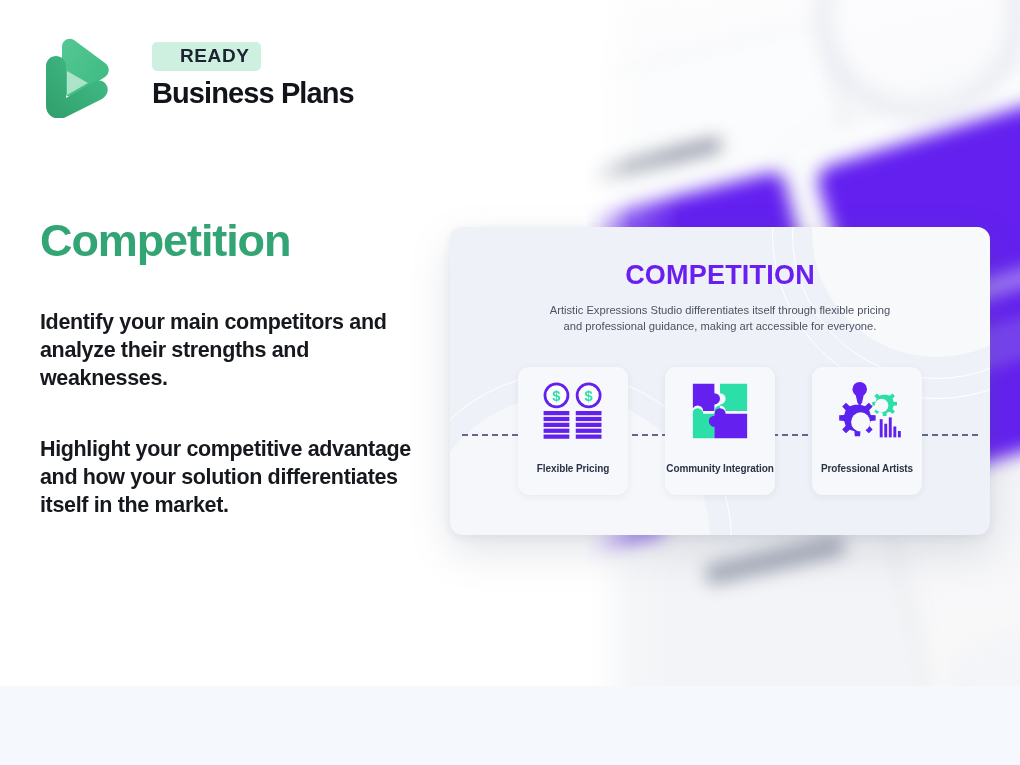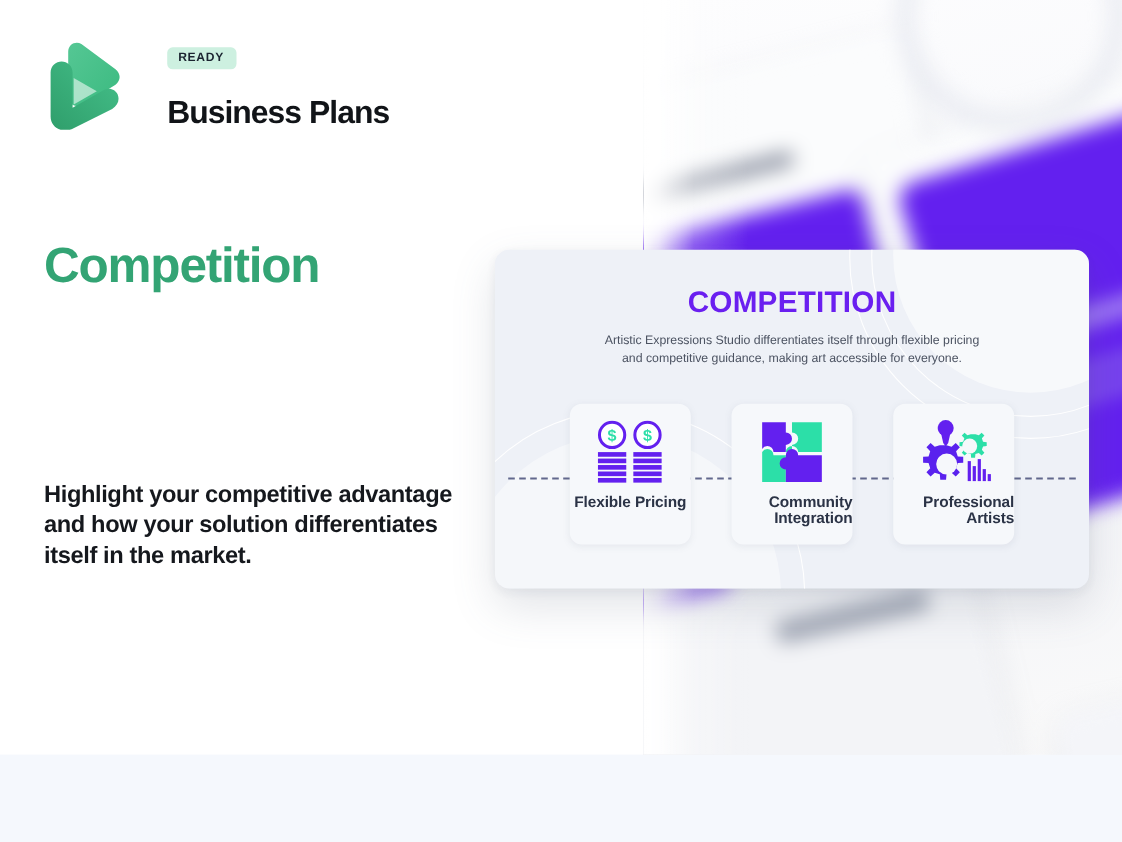--- a/index.html
+++ b/index.html
@@ -87,29 +87,29 @@
     width: 340px;
     height: 84px;
   }
   .logo-mark { position: absolute; left: 0; top: 0; width: 72px; height: 80px; }
   .logo-text { position: absolute; left: 112px; top: 4px; }
 
   .ready-badge {
     display: inline-block;
     background: #cdf0e0;
     color: #1b2430;
-    font-size: 11px;
+    font-size: 19px;
     font-weight: 700;
     letter-spacing: .6px;
-    padding: 3px 11px 4px 10px;
+    padding: 3px 11px 4px 28px;
     border-radius: 5px;
     line-height: 1.15;
   }
   .brand-name {
-    margin-top: 24px;
+    margin-top: 6px;
     font-size: 29px;
     font-weight: 700;
     letter-spacing: -0.9px;
     color: #111418;
     white-space: nowrap;
   }
 
   .page-title {
     position: absolute;
     left: 40px;
@@ -215,23 +215,23 @@
     padding-top: 11px;
   }
   .pillar-icon {
     width: 74px;
     height: 66px;
     display: flex;
     align-items: center;
     justify-content: center;
   }
   .pillar-label {
-    margin-top: 6px;
+    margin-top: 18px;
     text-align: right;
-    font-size: 14px;
+    font-size: 10px;
     font-weight: 700;
     line-height: 13.6px;
     color: #2b3346;
     letter-spacing: -0.1px;
   }
 </style>
 </head>
 <body>
 
 <div id="root">
@@ -286,36 +286,37 @@
         <path d="M27 33 L48 45 L27 57 Z" fill="#ffffff" opacity="0.55"></path>
       </svg>
     </div>
     <div class="logo-text">
       <div class="ready-badge">READY</div>
       <div class="brand-name">Business Plans</div>
     </div>
   </div>
 
   <h1 class="page-title">Competition</h1>
+  <p class="para para-1">Identify your main competitors and analyze their strengths and weaknesses.</p>
   <p class="para para-2">Highlight your competitive advantage and how your solution differentiates itself in the market.</p>
 
   <div class="slide">
 
     <div class="slide-deco">
 
       <div class="deco-blob" style="right:-72px; top:-120px; width:250px; height:250px;"></div>
       <div class="deco-arc" style="right:-92px; top:-138px; width:290px; height:290px;"></div>
       <div class="deco-arc" style="right:-112px; top:-158px; width:330px; height:330px;"></div>
 
       <div class="deco-blob" style="left:-30px; bottom:-150px; width:290px; height:290px; background:rgba(255,255,255,0.42);"></div>
       <div class="deco-arc" style="left:-52px; bottom:-172px; width:334px; height:334px;"></div>
     </div>
 
     <div class="slide-title">COMPETITION</div>
-    <div class="slide-sub">Artistic Expressions Studio differentiates itself through flexible pricing and competitive guidance, making art accessible for everyone.</div>
+    <div class="slide-sub">Artistic Expressions Studio differentiates itself through flexible pricing and professional guidance, making art accessible for everyone.</div>
 
     <div class="connector"></div>
 
     <div class="pillars">
 
       <div class="pillar">
         <div class="pillar-icon">
           <svg viewBox="0 0 74 62" width="68" height="58" aria-hidden="true">
 
             <circle cx="19" cy="14" r="12.5" fill="#ffffff" stroke="#6320ef" stroke-width="3"></circle>

